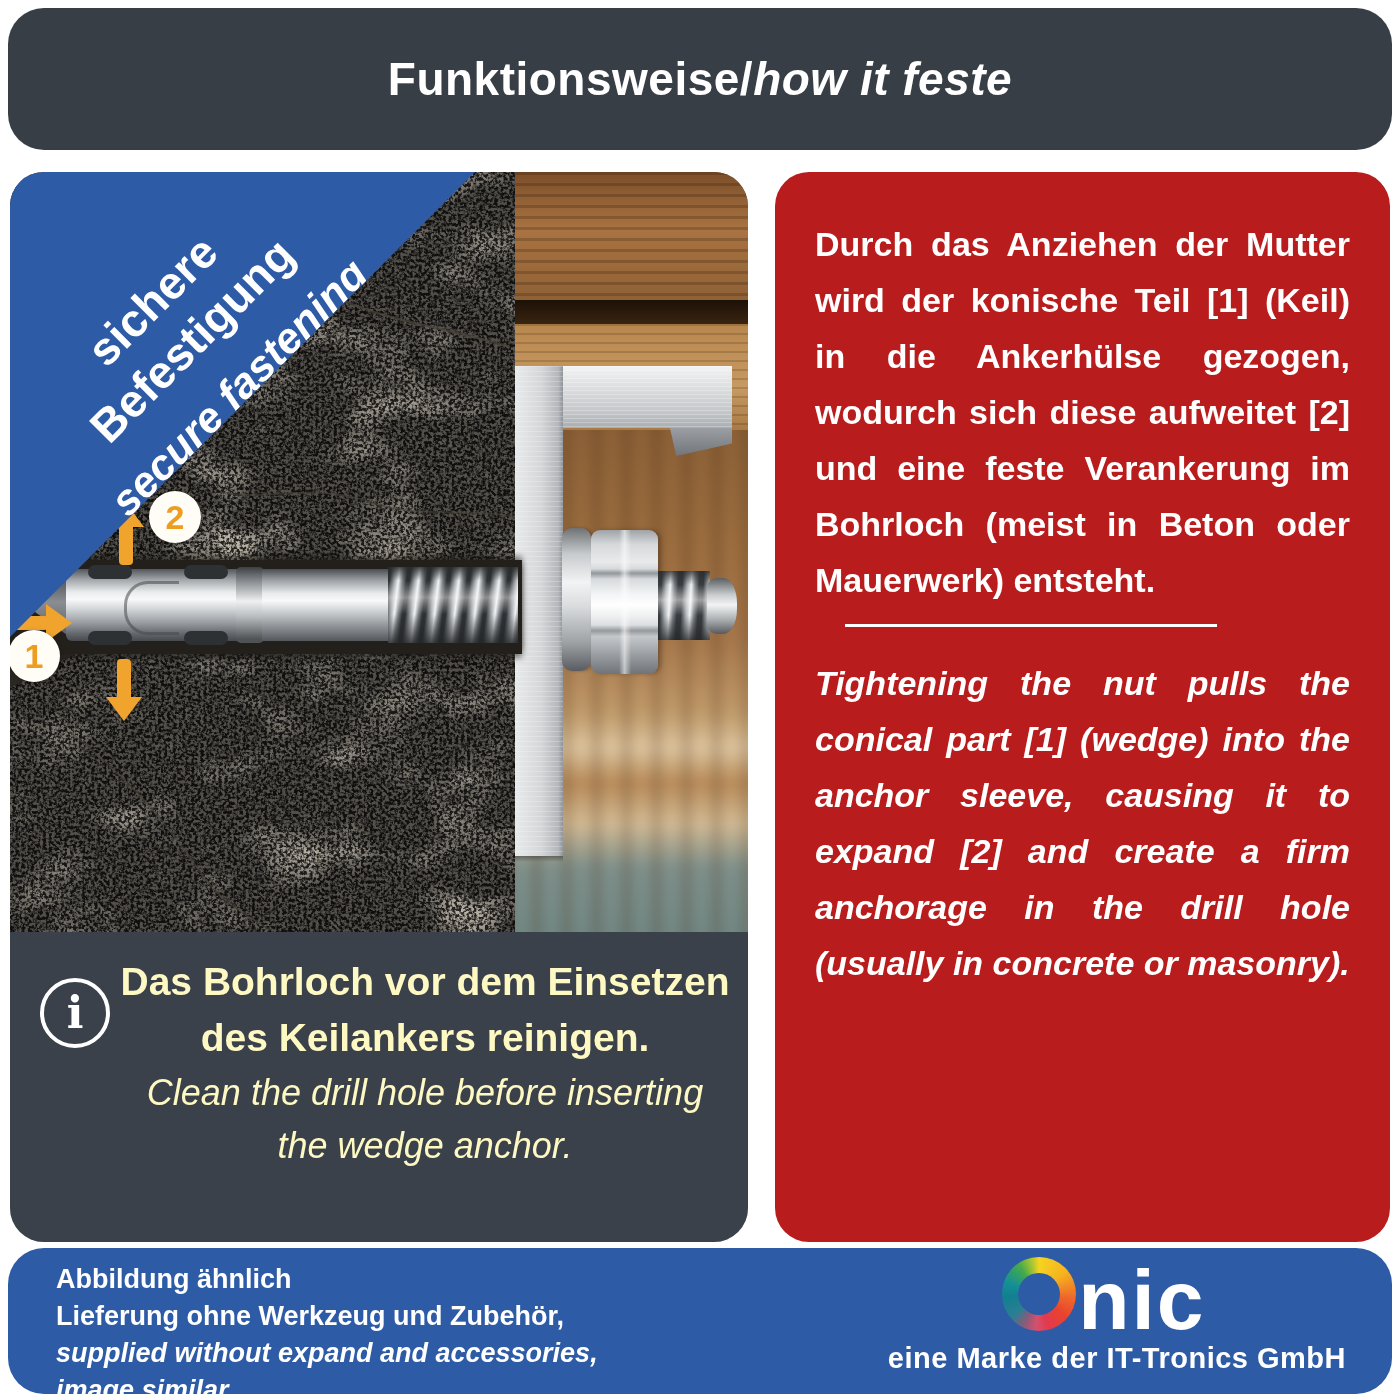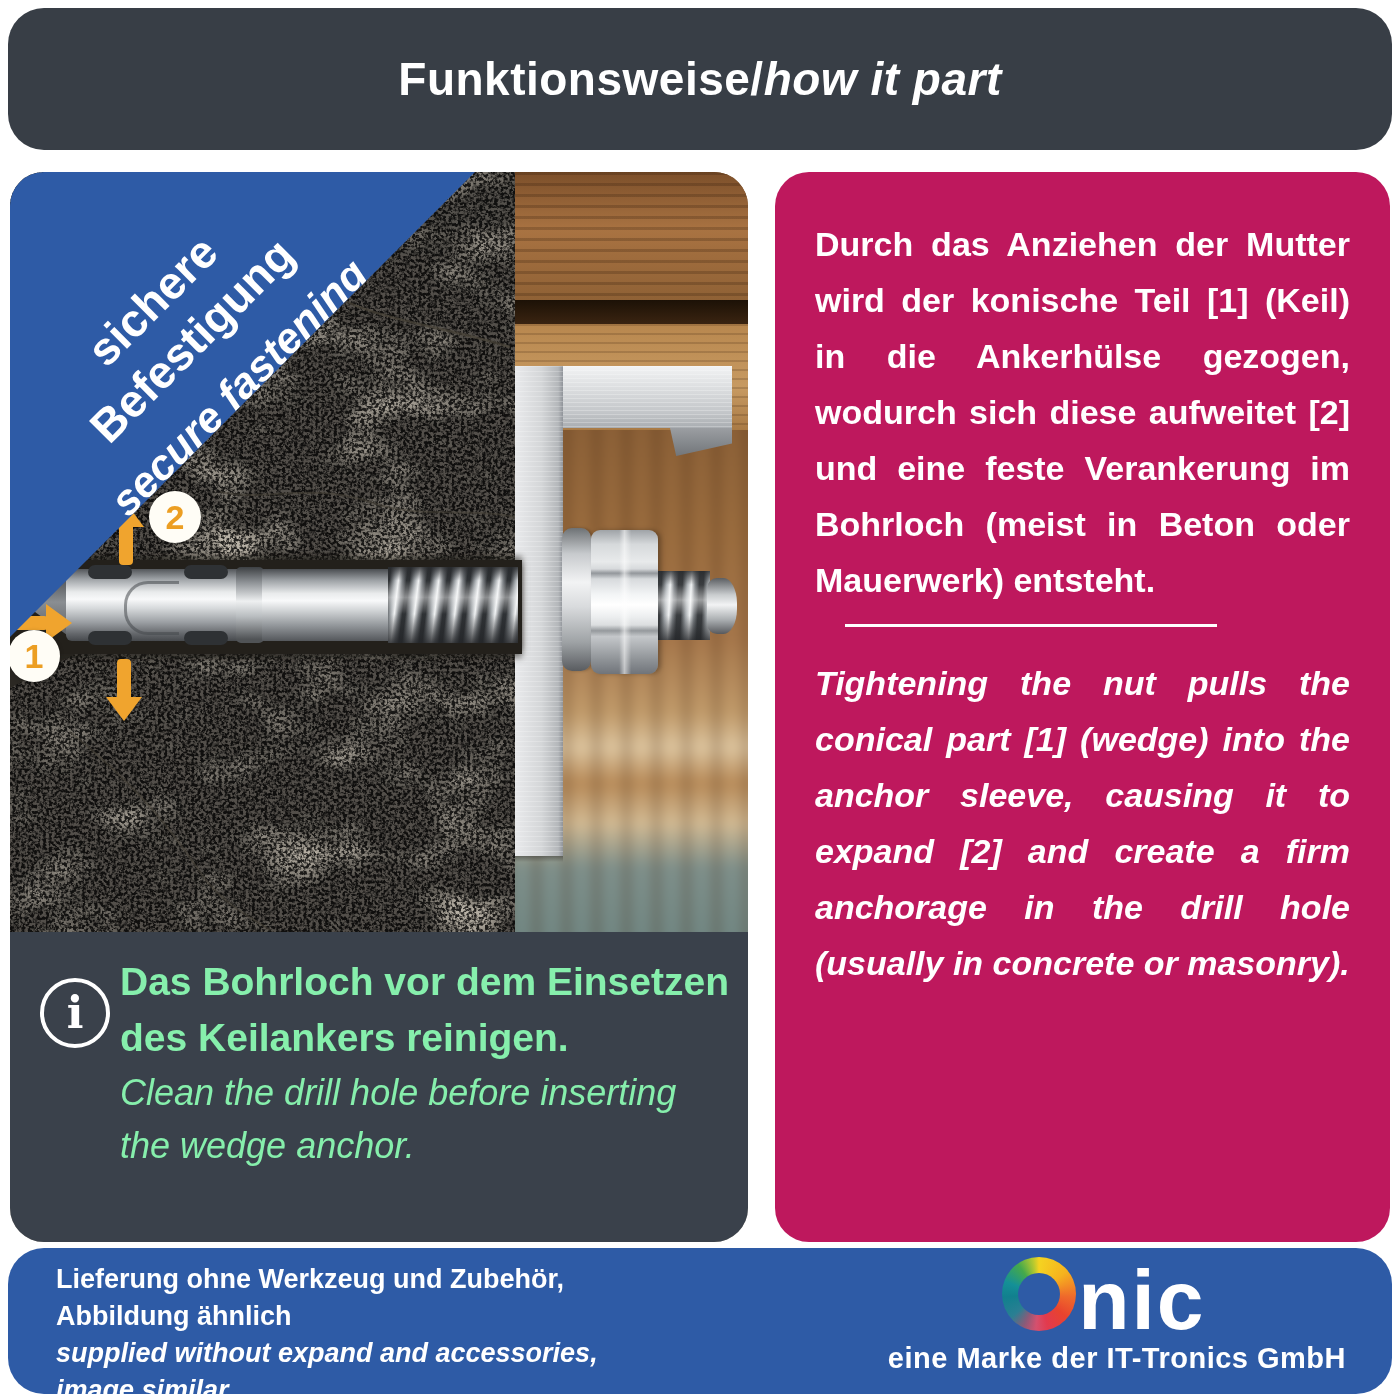--- a/index.html
+++ b/index.html
@@ -113,25 +113,25 @@
   .banner-text{position:absolute;left:-145px;top:88px;width:660px;text-align:center;
       transform:rotate(-45deg);color:#fff;line-height:1.0;}
   .banner-text .l1{font-size:46px;font-weight:700;margin-bottom:10px;}
   .banner-text .l2{font-size:46px;font-weight:700;margin-bottom:22px;}
   .banner-text .l3{font-size:43px;font-weight:700;font-style:italic;}
   
   .infobox{position:absolute;left:0;top:760px;width:738px;height:310px;background:#3a414b;}
   .info-icon{position:absolute;left:30px;top:46px;width:62px;height:62px;border:4px solid #fff;
       border-radius:50%;color:#fff;display:flex;align-items:center;justify-content:center;
       font-family:"DejaVu Serif",serif;font-weight:700;font-size:44px;line-height:1;}
-  .info-texts{position:absolute;left:110px;top:22px;width:610px;color:#86efac;}
+  .info-texts{position:absolute;left:110px;top:22px;width:610px;color:#fef9c3;text-align:center;}
   .info-de{font-size:39px;font-weight:700;line-height:56px;}
   .info-en{font-size:36px;font-weight:400;line-height:53px;font-style:italic;}
   
-  .rpanel{position:absolute;left:775px;top:172px;width:615px;height:1070px;background:#be185d;
+  .rpanel{position:absolute;left:775px;top:172px;width:615px;height:1070px;background:#b91c1c;
       border-radius:34px;color:#fff;box-sizing:border-box;padding:44px 40px 0 40px;}
   .rpanel .de{font-size:34px;font-weight:700;line-height:56px;text-align:justify;margin:0;}
   .rpanel .divider{width:372px;height:3px;background:#fff;margin:16px 0 28px 30px;}
   .rpanel .en{font-size:34px;font-weight:700;font-style:italic;line-height:56px;text-align:justify;margin:0;}
   
   .footer{position:absolute;left:8px;top:1248px;width:1384px;height:146px;background:#2e5ba6;
       border-radius:36px;color:#fff;}
   .foot-notes{position:absolute;left:48px;top:13px;font-size:27px;font-weight:700;line-height:37px;}
   .foot-notes .en{font-style:italic;}
   .logo{position:absolute;right:46px;top:2px;text-align:center;}
@@ -142,21 +142,21 @@
         #f5d321 0deg,#f6b31e 50deg,#ef6a2b 95deg,#e8432e 130deg,#e23a4e 165deg,#d5506e 185deg,
         #8c5a78 205deg,#2a7f93 230deg,#11808e 265deg,#149097 290deg,#45a94b 325deg,#b8c92f 350deg,#f5d321 360deg);
       display:flex;align-items:center;justify-content:center;}
   .ring-hole{width:42px;height:42px;border-radius:50%;background:#2e5ba6;}
   .tagline{font-size:29px;font-weight:700;margin-top:-8px;letter-spacing:.5px;margin-left:28px;}
 </style>
 </head>
 <body>
 
 <div class="header">
-  <div class="title"><span>Funktionsweise/</span><span class="it">how it part</span></div>
+  <div class="title"><span>Funktionsweise/</span><span class="it">how it feste</span></div>
 </div>
 
 <div class="photo">
 
   <svg class="concrete" width="505" height="760" viewBox="0 0 505 760">
     <defs>
       <filter id="tone" x="0" y="0" width="100%" height="100%">
         <feTurbulence type="fractalNoise" baseFrequency="0.012 0.02" numOctaves="3" seed="8" result="n"></feTurbulence>
         <feColorMatrix in="n" type="matrix" values="0 0 0 0 0  0 0 0 0 0  0 0 0 0 0  1.4 1.4 1.4 0 -1.1"></feColorMatrix>
       </filter>
@@ -244,22 +244,22 @@
 </div>
 
 <div class="rpanel">
   <p class="de">Durch das Anziehen der Mutter wird der konische Teil [1] (Keil) in die Ankerhülse gezogen, wodurch sich diese aufweitet [2] und eine feste Verankerung im Bohrloch (meist in Beton oder Mauerwerk) entsteht.</p>
   <div class="divider"></div>
   <p class="en">Tightening the nut pulls the conical part [1] (wedge) into the anchor sleeve, causing it to expand [2] and create a firm anchorage in the drill hole (usually in concrete or masonry).</p>
 </div>
 
 <div class="footer">
   <div class="foot-notes">
+    <div class="de">Abbildung ähnlich</div>
     <div class="de">Lieferung ohne Werkzeug und Zubehör,</div>
-    <div class="de">Abbildung ähnlich</div>
     <div class="en">supplied without expand and accessories,</div>
     <div class="en">image similar</div>
   </div>
   <div class="logo">
     <div class="logo-line">
       <span class="ring">
           <span class="ring-hole"></span>
         </span>
       <span class="logo-word">nic</span>
     </div>

